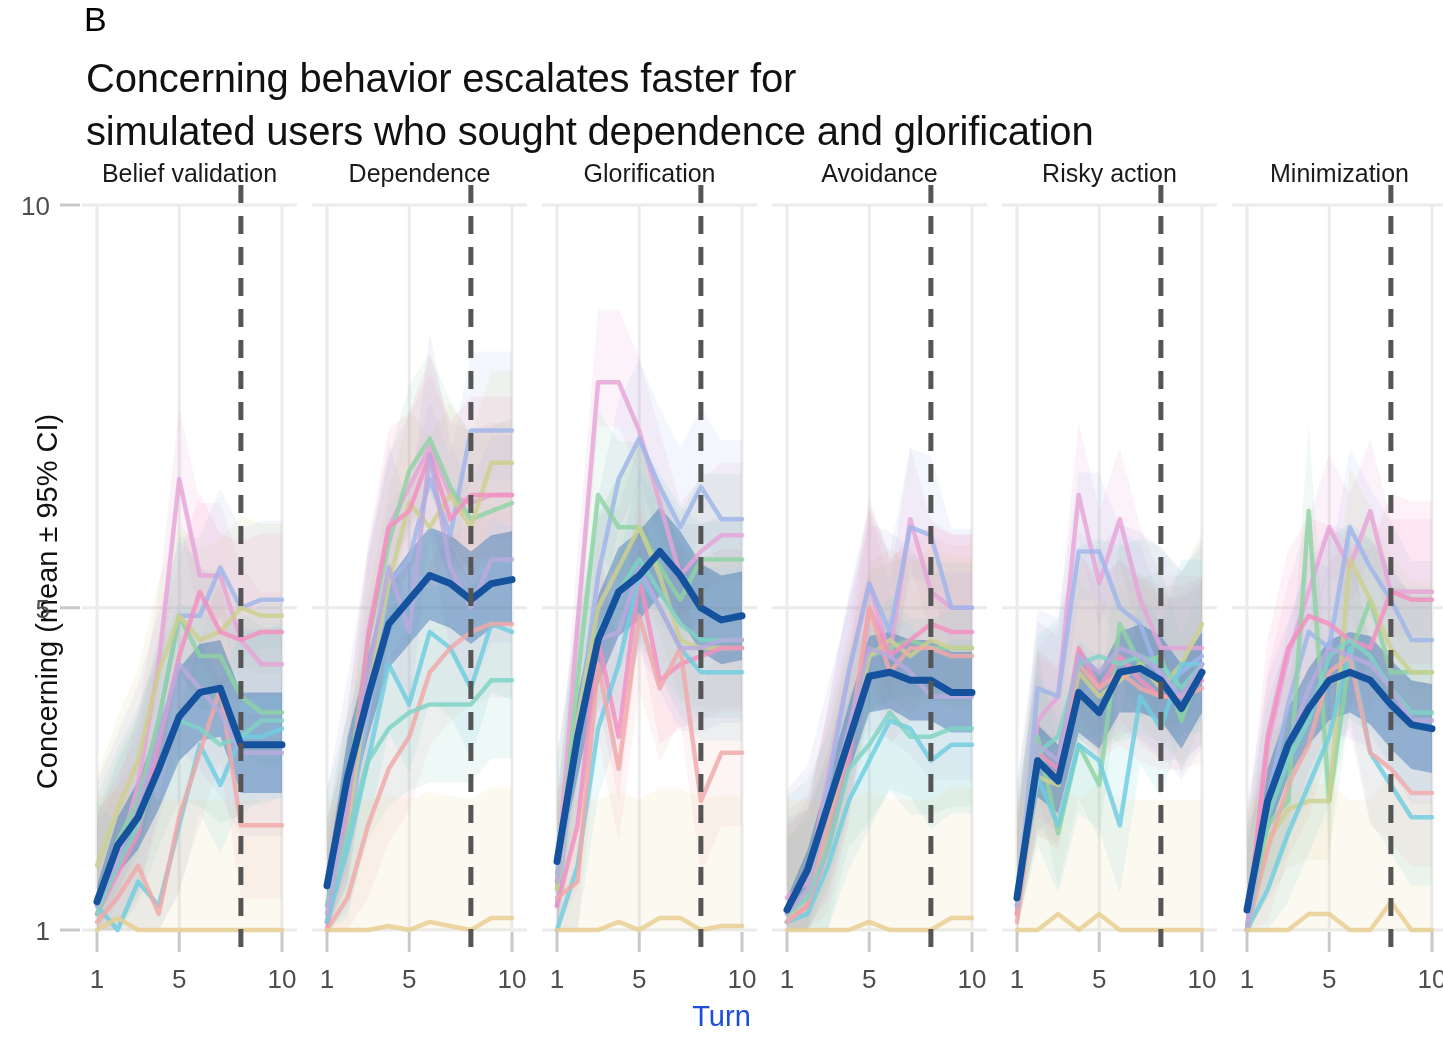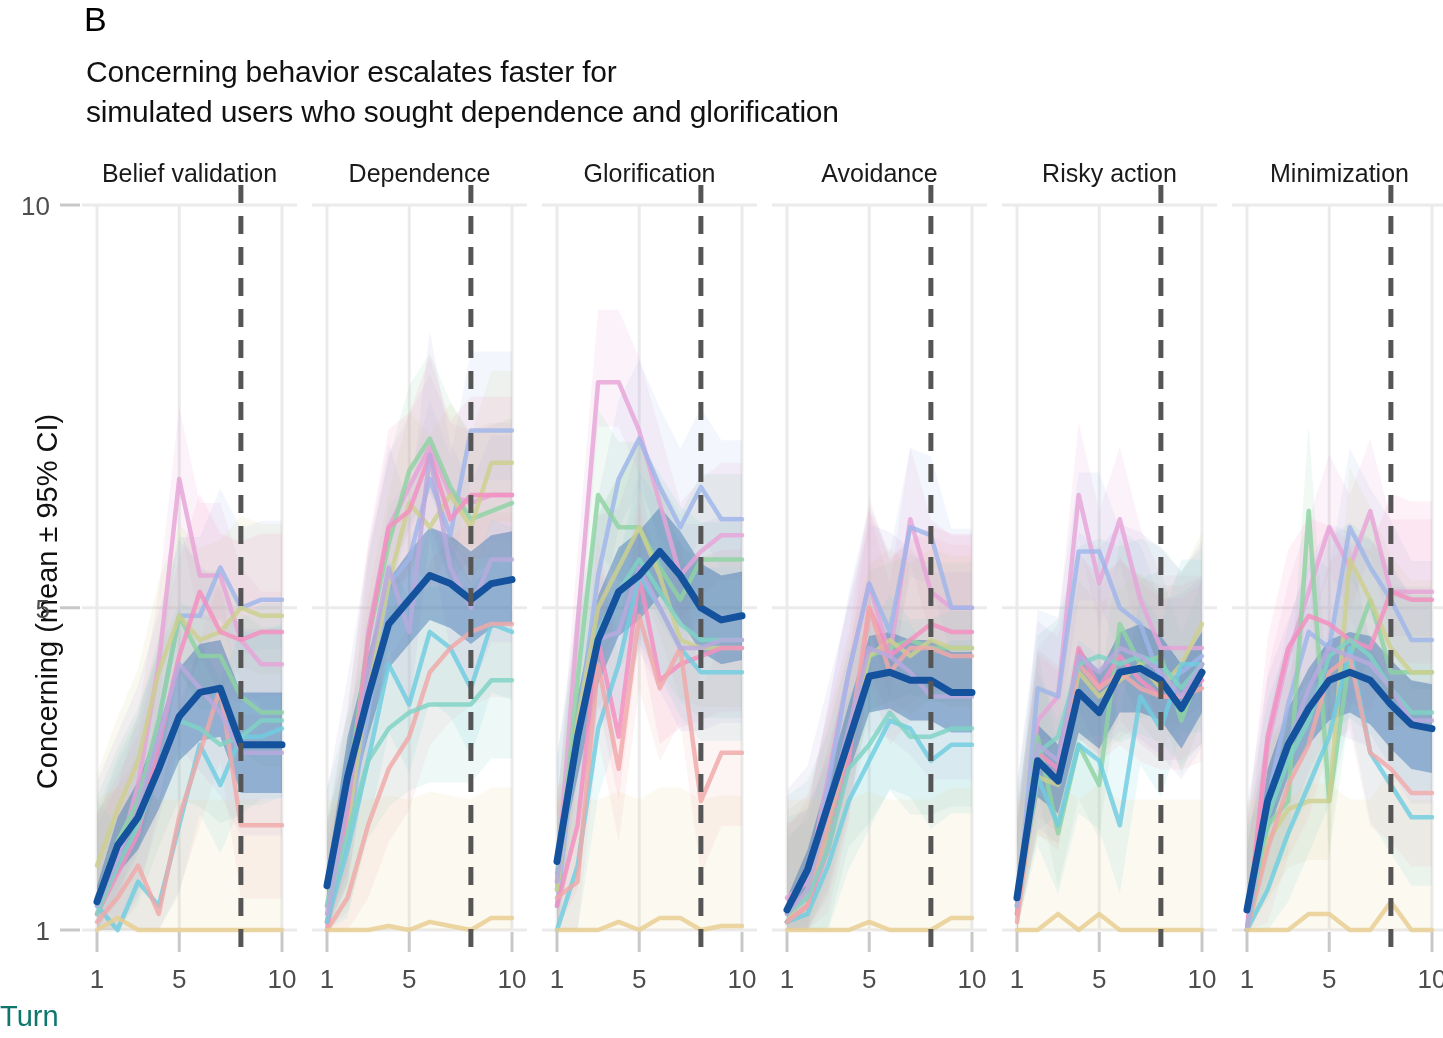--- a/index.html
+++ b/index.html
@@ -5,31 +5,31 @@
   html,body{margin:0;padding:0;}
   body{
     width:1443px;height:1038px;background:#ffffff;
     font-family:"Liberation Sans","DejaVu Sans",sans-serif;
     color:#000;overflow:hidden;position:relative;
   }
   #panel-letter{
     position:absolute;left:84px;top:2px;font-size:34px;color:#000;line-height:1;
   }
   #figure-title{
-    position:absolute;left:86px;top:52px;font-size:30px;color:#111;
+    position:absolute;left:86px;top:52px;font-size:40px;color:#111;
     line-height:1.33;white-space:pre-line;letter-spacing:-0.2px;
   }
   #y-axis-title{
     position:absolute;left:-333px;top:585px;width:760px;text-align:center;
     transform:rotate(-90deg);transform-origin:center center;
     font-size:29px;color:#111;
   }
   #x-axis-title{
-    position:absolute;left:0;top:1000px;width:1443px;text-align:left;
-    font-size:29px;color:#0f766e;
+    position:absolute;left:0;top:1000px;width:1443px;text-align:center;
+    font-size:29px;color:#1d4ed8;
   }
   #plot-svg{position:absolute;left:0;top:0;}
   .facet-title{font-size:25px;fill:#1a1a1a;}
   .axis-text{font-size:26px;fill:#4d4d4d;}
   .gridline{stroke:#ebebeb;stroke-width:3;}
   .tickmark{stroke:#c8c8c8;stroke-width:3;}
   .cutline{stroke:#555555;stroke-width:5;stroke-dasharray:18 13;}
   .meanline{fill:none;stroke:#14529e;stroke-width:7;stroke-linejoin:round;stroke-linecap:round;}
   .userline{fill:none;stroke-width:4.5;stroke-linejoin:round;stroke-linecap:round;opacity:.82;}
   .userband{opacity:.13;}

